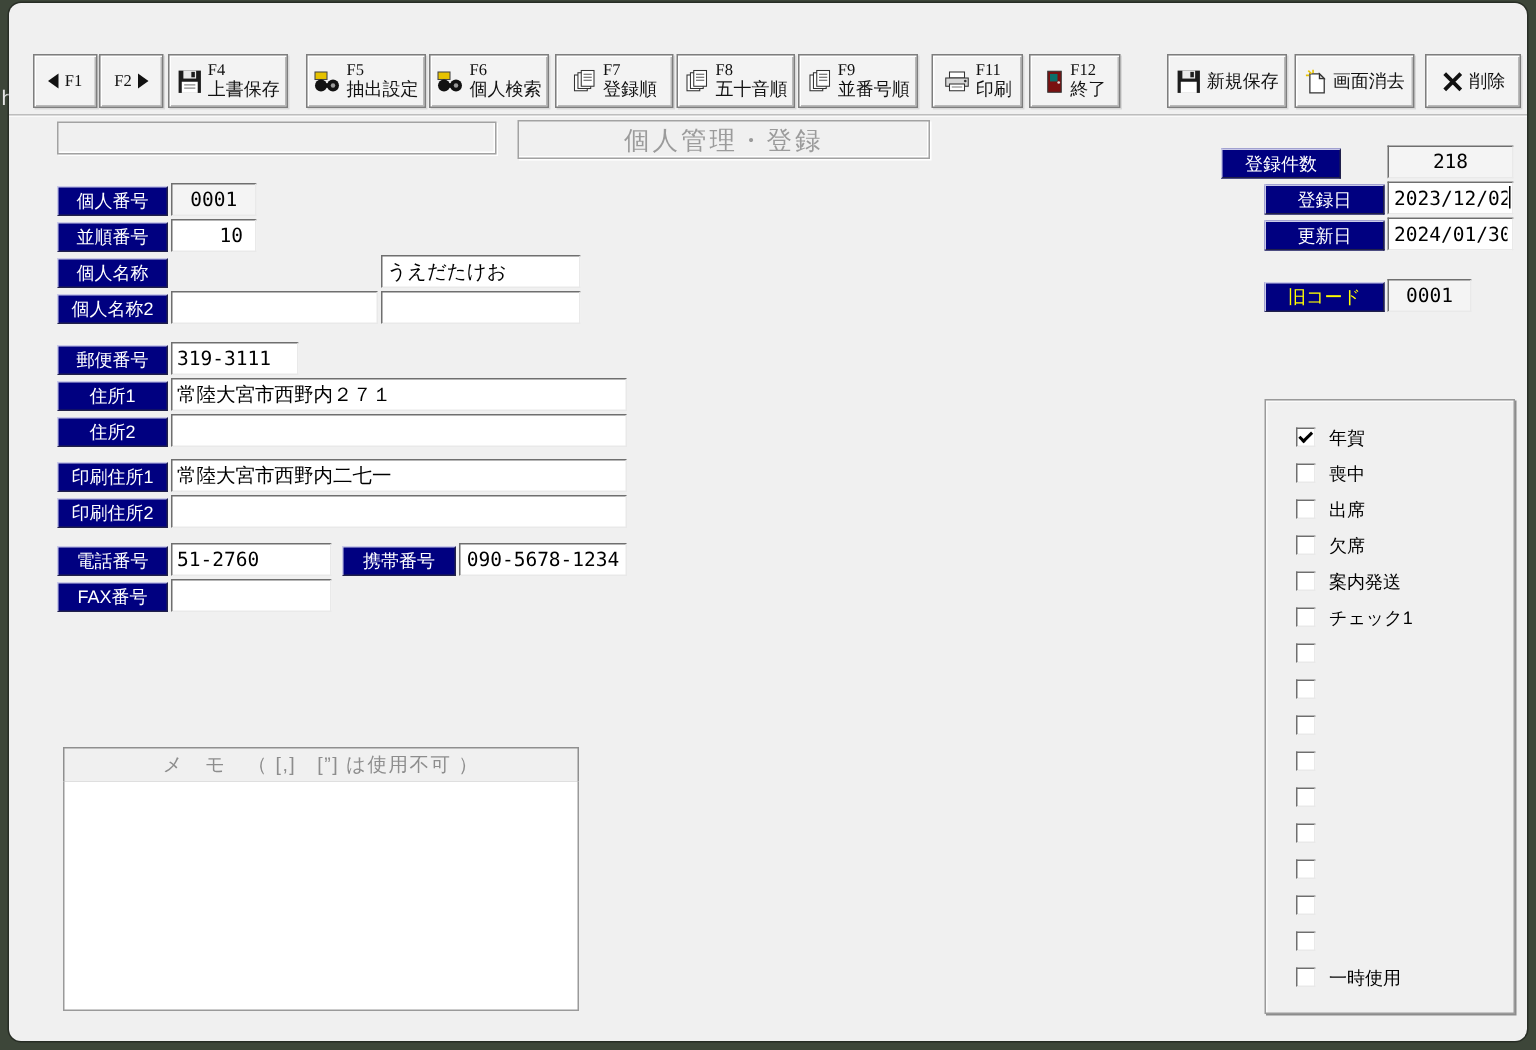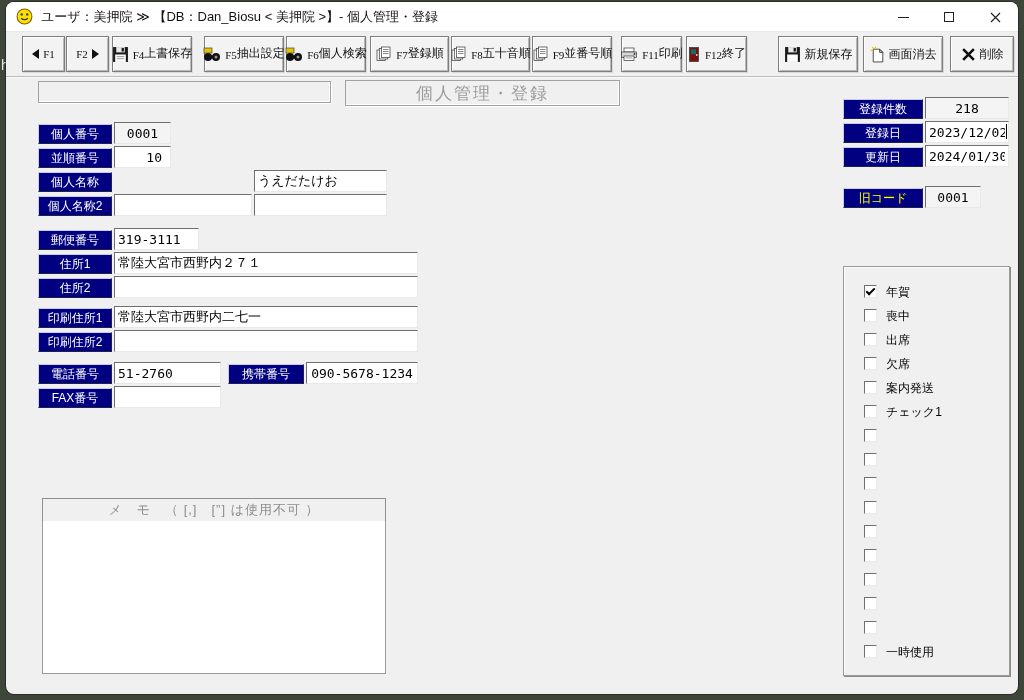--- a/index.html
+++ b/index.html
@@ -33,21 +33,21 @@
     position:absolute; left:0; top:30px; width:100%; height:45px; background:#f0f0f0;
     border-bottom:1px solid #bdbdbd; box-shadow:0 1px 0 #fafafa;font-family:Liberation Serif, serif;
   }
   .tbtn {
     position:absolute; top:4px; height:36px; background:#f3f3f3;
     border:1px solid #7e7e7e;
     box-shadow:inset 1px 1px 0 #ffffff, inset -1px -1px 0 #b9b9b9, 1px 1px 0 #d9d9d9;
     display:flex; align-items:center; justify-content:center; gap:4px;
     cursor:default; padding:1px 3px;
   }
-  .tbtn .txtcol { display:flex; flex-direction:row; align-items:flex-end; line-height:1.1; }
+  .tbtn .txtcol { display:flex; flex-direction:column; align-items:flex-start; line-height:1.1; }
   .tbtn .fkey { font-size:11px; color:#111; }
   .tbtn .blabel { font-size:12px; color:#111; white-space:nowrap; }
   .tri-l { width:0; height:0; border-top:5px solid transparent; border-bottom:5px solid transparent; border-right:7px solid #111; }
   .tri-r { width:0; height:0; border-top:5px solid transparent; border-bottom:5px solid transparent; border-left:7px solid #111; }
   .tbtn svg { flex:0 0 auto; }
 
   
   .nlabel {
     position:absolute; height:20px; background:var(--navy,#000080); color:#fff;
     font-size:12px; display:flex; align-items:center; justify-content:center;
@@ -101,42 +101,20 @@
   .caret { position:absolute; right:2px; top:3px; width:1px; height:15px; background:#000; }
   #stray-h { position:absolute; left:1px; top:57px; color:#e6e6e6; font-size:14px; }
 </style>
 </head>
 <body>
 
 <span id="stray-h">h</span>
 
 <div id="app-window">
 
-  <div id="titlebar">
-    <svg class="app-icon" viewBox="0 0 16 16">
-      <circle cx="8" cy="8" r="7" fill="#ffe000" stroke="#7a6000" stroke-width="1"></circle>
-      <circle cx="5.4" cy="6" r="1.1" fill="#333"></circle>
-        <circle cx="10.6" cy="6" r="1.1" fill="#333"></circle>
-      <path d="M4.8 9.6 Q8 12.4 11.2 9.6" stroke="#333" stroke-width="1.2" fill="none"></path>
-    </svg>
-    <span class="title-text">ユーザ：美押院 ≫ 【DB：Dan_Biosu &lt; 美押院 &gt;】- 個人管理・登録</span>
-    <div class="win-controls">
-      <div class="win-btn">
-          <div class="glyph-min"></div>
-        </div>
-      <div class="win-btn">
-          <div class="glyph-max"></div>
-        </div>
-      <div class="win-btn">
-        <svg width="11" height="11" viewBox="0 0 11 11">
-            <path d="M1 1 L10 10 M10 1 L1 10" stroke="#222" stroke-width="1.2"></path>
-          </svg>
-      </div>
-    </div>
-  </div>
 
   <div id="toolbar">
     <div class="tbtn" style="left:16px;width:43px">
       <div class="tri-l"></div>
       <span class="fkey">F1</span>
     </div>
     <div class="tbtn" style="left:60px;width:43px">
       <span class="fkey">F2</span>
       <div class="tri-r"></div>
     </div>
@@ -319,21 +297,21 @@
 
   <div class="nlabel" style="left:32px;top:362px;width:74px">電話番号</div>
   <input class="field" style="left: 108px; top: 360px; width: 107px;" value="51-2760">
 
   <div class="nlabel" style="left:222px;top:362px;width:76px">携帯番号</div>
   <input class="field" style="left: 300px; top: 360px; width: 112px; text-align: center;" value="090-5678-1234">
 
   <div class="nlabel" style="left:32px;top:386px;width:74px">FAX番号</div>
   <input class="field" style="left: 108px; top: 384px; width: 107px;" value="">
 
-  <div class="nlabel" style="left:837px;top:97px;width:80px">登録件数</div>
+  <div class="nlabel" style="left:808px;top:97px;width:80px">登録件数</div>
   <div class="rofield t-center" style="left:919px;top:95px;width:84px">218</div>
 
   <div class="nlabel" style="left:837px;top:121px;width:80px">登録日</div>
   <div style="position:absolute;left:919px;top:119px;width:84px;height:22px">
     <input class="field" style="left: 0px; top: 0px; width: 84px;" value="2023/12/02">
     <span class="caret"></span>
   </div>
 
   <div class="nlabel" style="left:837px;top:145px;width:80px">更新日</div>
   <input class="field" style="left: 919px; top: 143px; width: 84px;" value="2024/01/30">

